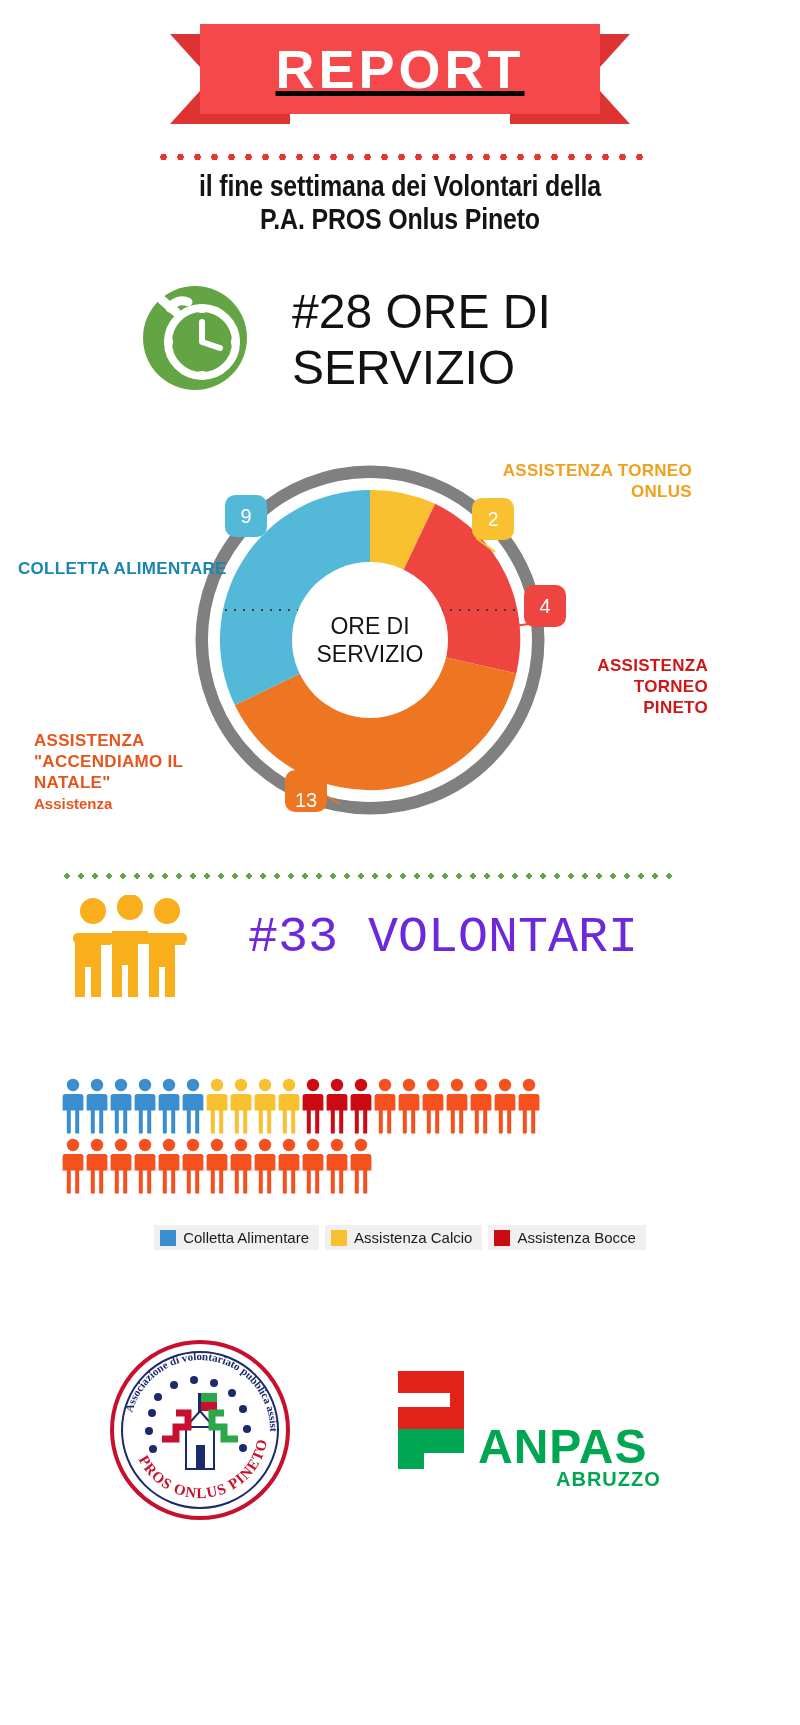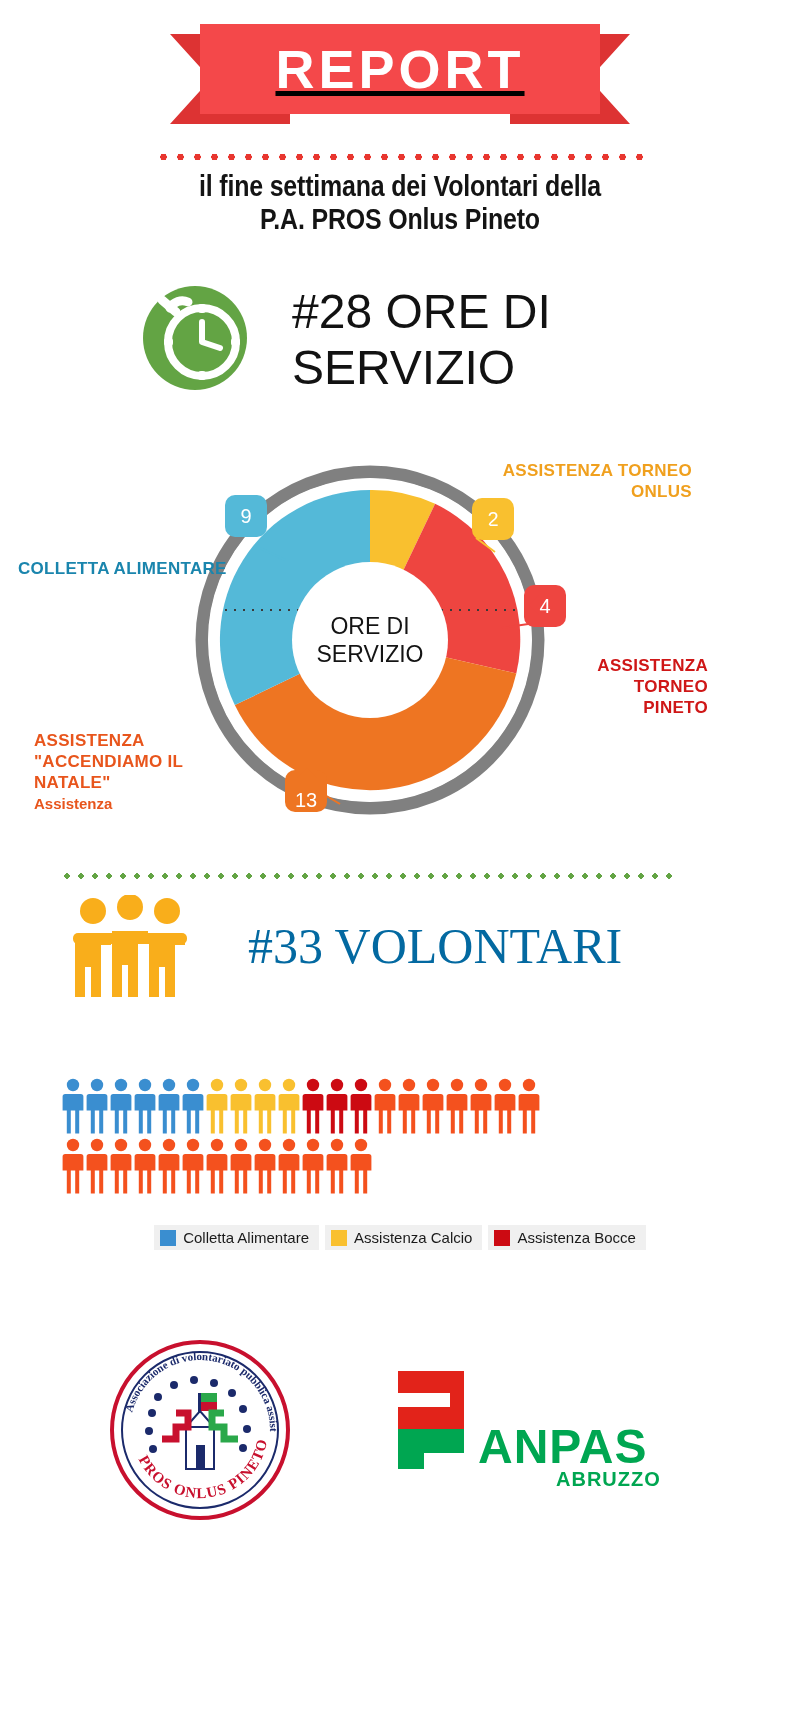--- a/index.html
+++ b/index.html
@@ -86,22 +86,22 @@
   .co-yellow::after { border: 10px solid transparent; border-top-color: #f9c02f; left: -4px; bottom: 2px; transform: rotate(45deg); }
   .co-red    { left: 524px; top: 145px; background: #ee4540; }
   .co-red::after    { border: 10px solid transparent; border-top-color: #ee4540; left: -5px; top: 10px; transform: rotate(90deg); }
   .co-orange { left: 285px; top: 330px; background: #ee7522; align-items: flex-end; }
   .co-orange::after { border: 10px solid transparent; border-top-color: #ee7522; left: 12px; top: -12px; transform: rotate(180deg); }
 
   
   .vol-block { position: absolute; left: 0; top: 895px; width: 800px; height: 120px; }
   .vol-icon { position: absolute; left: 65px; top: 0; width: 130px; height: 105px; }
   .vol-text {
-    position: absolute; left: 248px; top: 22px; width: 480px;
-    font-size: 50px; color: #0369a1; font-family: Liberation Serif, serif;
+    position: absolute; left: 248px; top: 14px; width: 480px;
+    font-size: 50px; color: #6d28d9; font-family: Liberation Mono, monospace;
   }
 
   
   .picto { position: absolute; left: 62px; top: 1078px; width: 680px; }
   .picto-row { display: flex; gap: 2px; margin-bottom: 4px; }
   .person { width: 22px; height: 56px; display: block; }
 
   
   .legend { position: absolute; left: 60px; top: 1225px; width: 680px; }
   .legend-row { display: flex; justify-content: center; gap: 6px; margin-bottom: 6px; }

